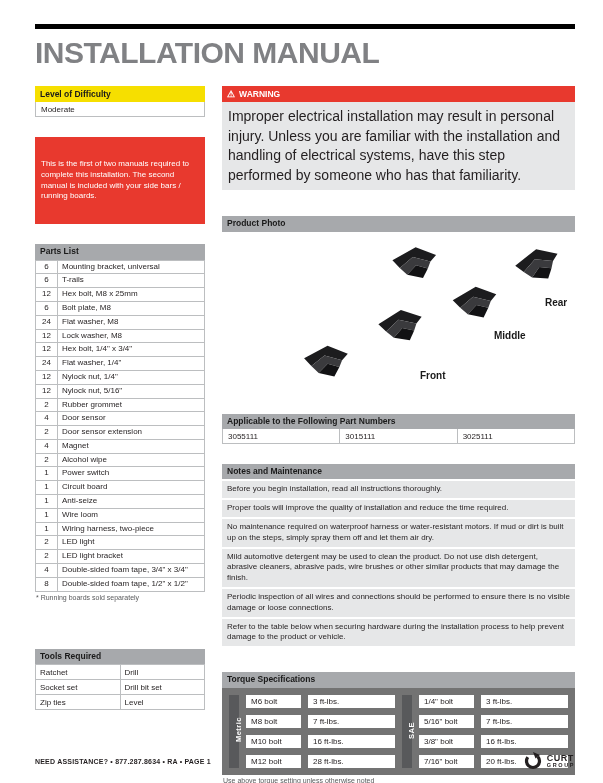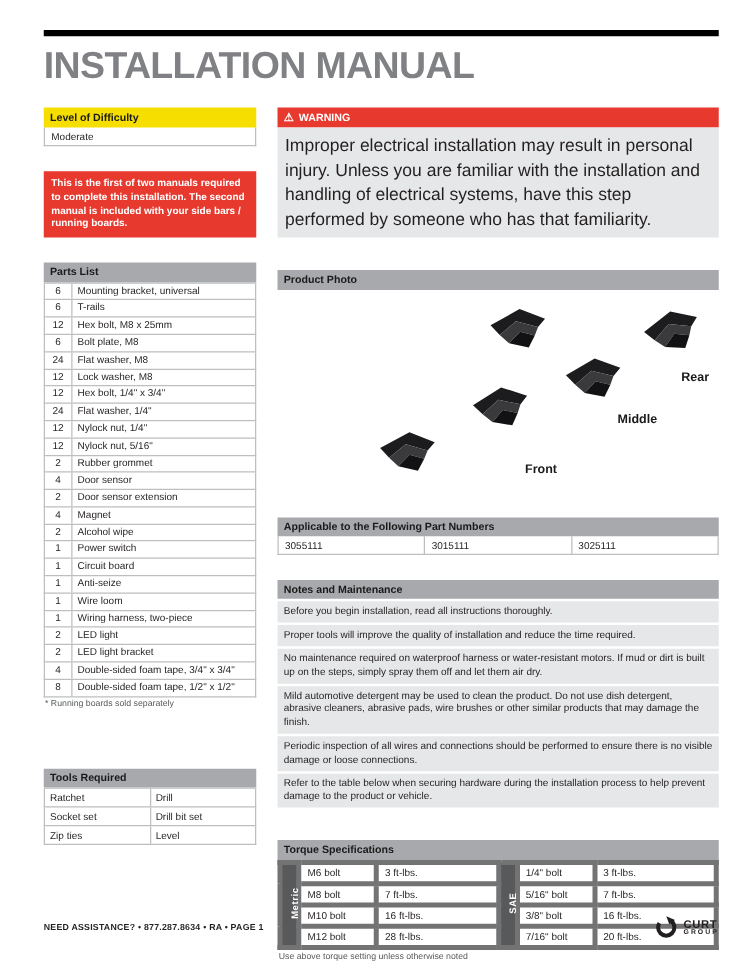--- a/index.html
+++ b/index.html
@@ -21,22 +21,22 @@
   .col-right { flex:1; min-width:0; }
 
   .sec-header {
     background:#a7a9ac; color:#1a1a1a; font-weight:bold;
     font-size:8.5px; padding:3px 5px; line-height:1.1;
   }
   .yellow-header { background:#f6df00; color:#1a1a1a; font-weight:bold; font-size:8.5px; padding:3px 5px; }
   .value-row { border:1px solid #bcbec0; border-top:none; font-size:8px; padding:2.5px 5px; }
 
   .notice-box {
-    background:#e8392e; color:#fff; font-weight:bold;
-    font-size:8px; line-height:1.35; padding:5px 6px; margin:20px 0 0 0;
+    background:#e8392e; color:#fff; font-weight:normal;
+    font-size:8px; line-height:1.35; padding:22px 6px; margin:20px 0 0 0;
   }
 
   .mt20 { margin-top:20px; }
   .mt46 { margin-top:46px;border-radius:19px; }
 
   .tbl { border-top:1px solid #bcbec0; }
   .prow { display:flex; border:1px solid #bcbec0; border-top:none; font-size:8px; line-height:1.1; }
   .prow .qty { width:22px; flex:none; border-right:1px solid #bcbec0; text-align:center; padding:2px 1px; }
   .prow .desc { flex:1; padding:2px 4px; }
   .footnote { font-size:7px; color:#58595b; padding:2px 1px; }
@@ -59,33 +59,33 @@
   .lbl-middle { left:272px; top:98px; }
   .lbl-front  { left:198px; top:138px; }
 
   .pn-row { display:flex; }
   .pn-cell { flex:1; border:1px solid #bcbec0; border-top:none; font-size:8px; padding:2.5px 5px; }
   .pn-cell + .pn-cell { border-left:none; }
 
   .note-item { background:#e6e7e8; font-size:8px; line-height:1.35; padding:3px 5px; margin-top:2px; }
 
   table.torque { border-collapse:collapse; width:100%; font-size:8px; table-layout:fixed; }
-  table.torque td { border:4px solid #737373; padding:2px 5px; height:13px; }
+  table.torque td { border:7px solid #737373; padding:2px 5px; height:13px; }
   td.vlab { background:#58595b; color:#fff; width:15px; padding:1px; text-align:center; vertical-align:middle; }
   td.vlab span { writing-mode:vertical-rl; transform:rotate(180deg); display:inline-block; font-weight:bold; font-size:7.5px; letter-spacing:0.5px; }
   td.boltc { width:62px; }
 
   .reg p { font-size:8px; line-height:1.35; margin:5px 0 0 0; }
 
   .mb26 { margin-bottom:26px; }
   .mb20 { margin-bottom:20px; }
   .mb22 { margin-bottom:22px; }
 
   .footer {
-    position:absolute; left:35px; right:28px; bottom:31px;
+    position:absolute; left:35px; right:28px; bottom:12px;
     display:flex; justify-content:space-between; align-items:center;
   }
   .footer-text { font-size:7px; font-weight:bold; letter-spacing:0.2px; color:#231f20; }
   .brand { display:flex; align-items:center; gap:4px; }
   .brand-text { line-height:1; text-align:left; }
   .brand-top { font-size:9px; font-weight:bold; letter-spacing:0.5px; }
   .brand-bottom { font-size:5.5px; font-weight:bold; letter-spacing:1.6px; }
 </style>
 </head>
 <body>

